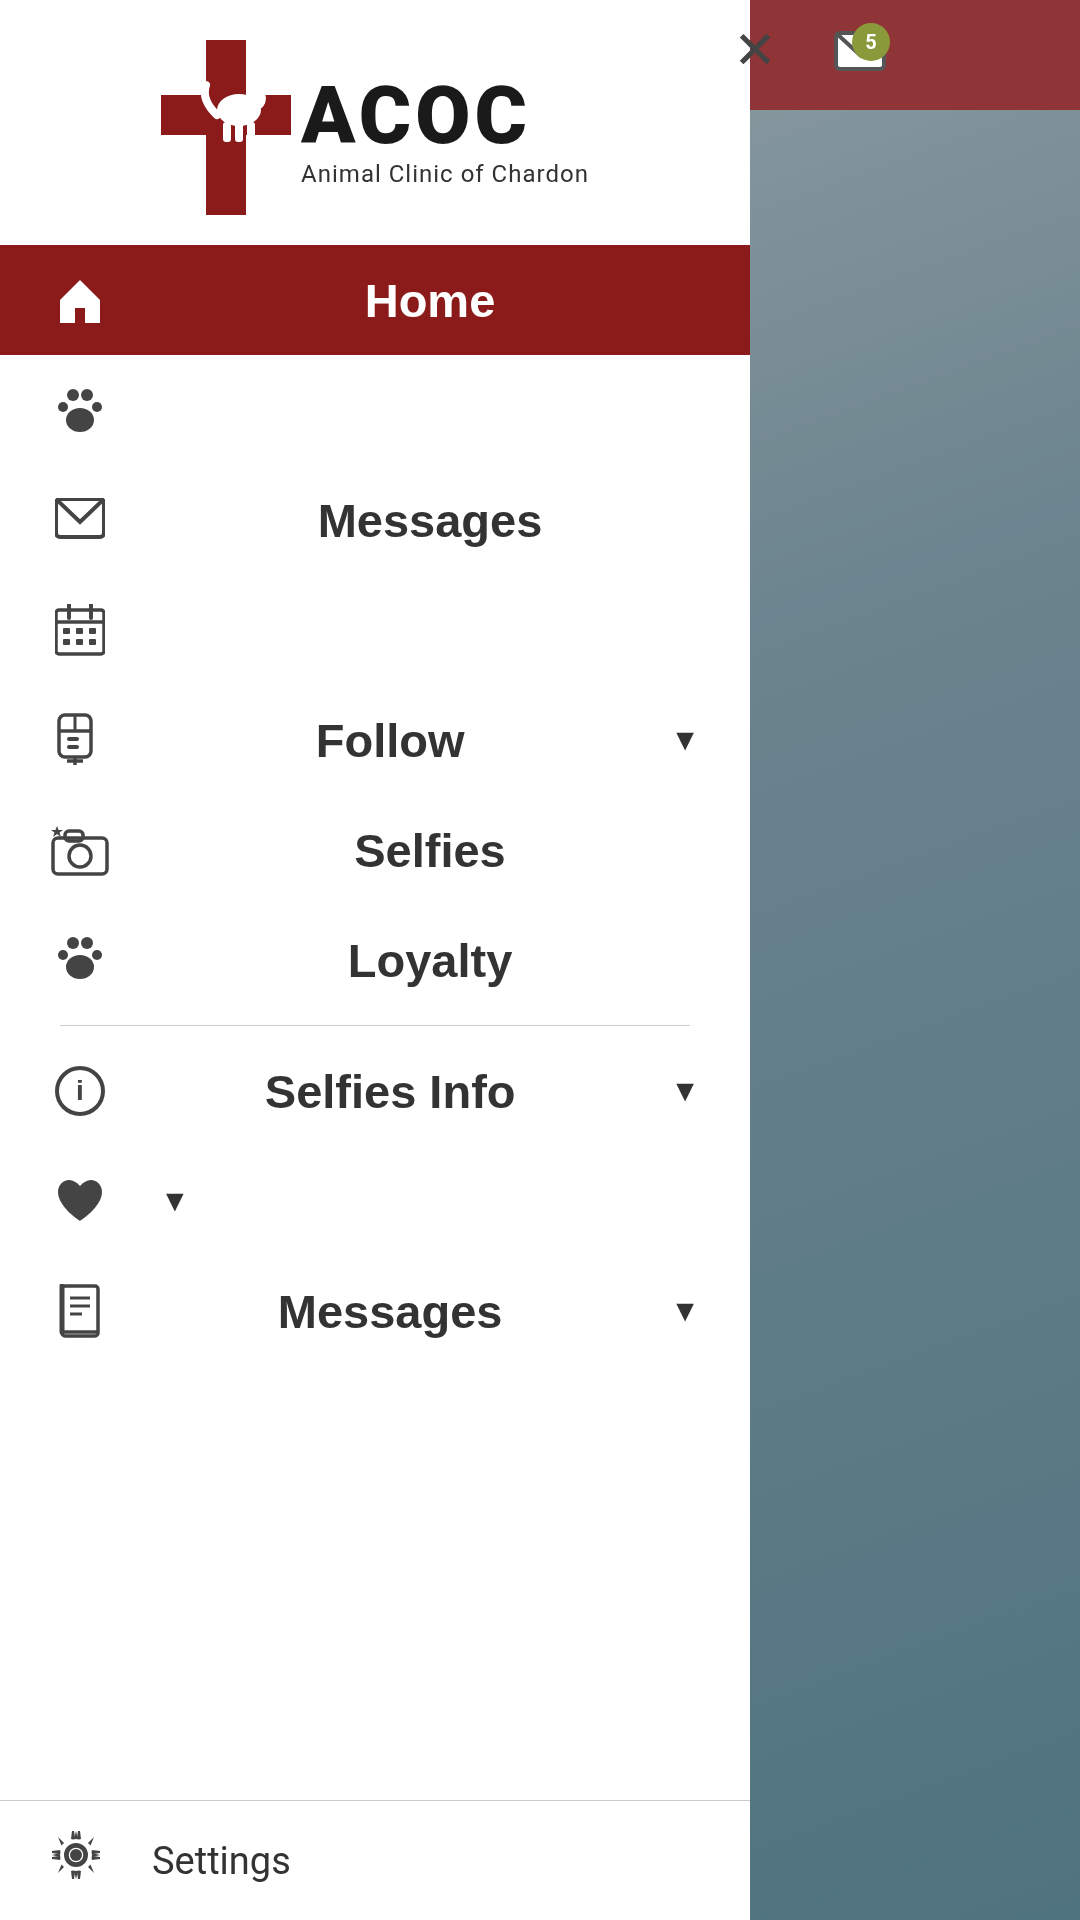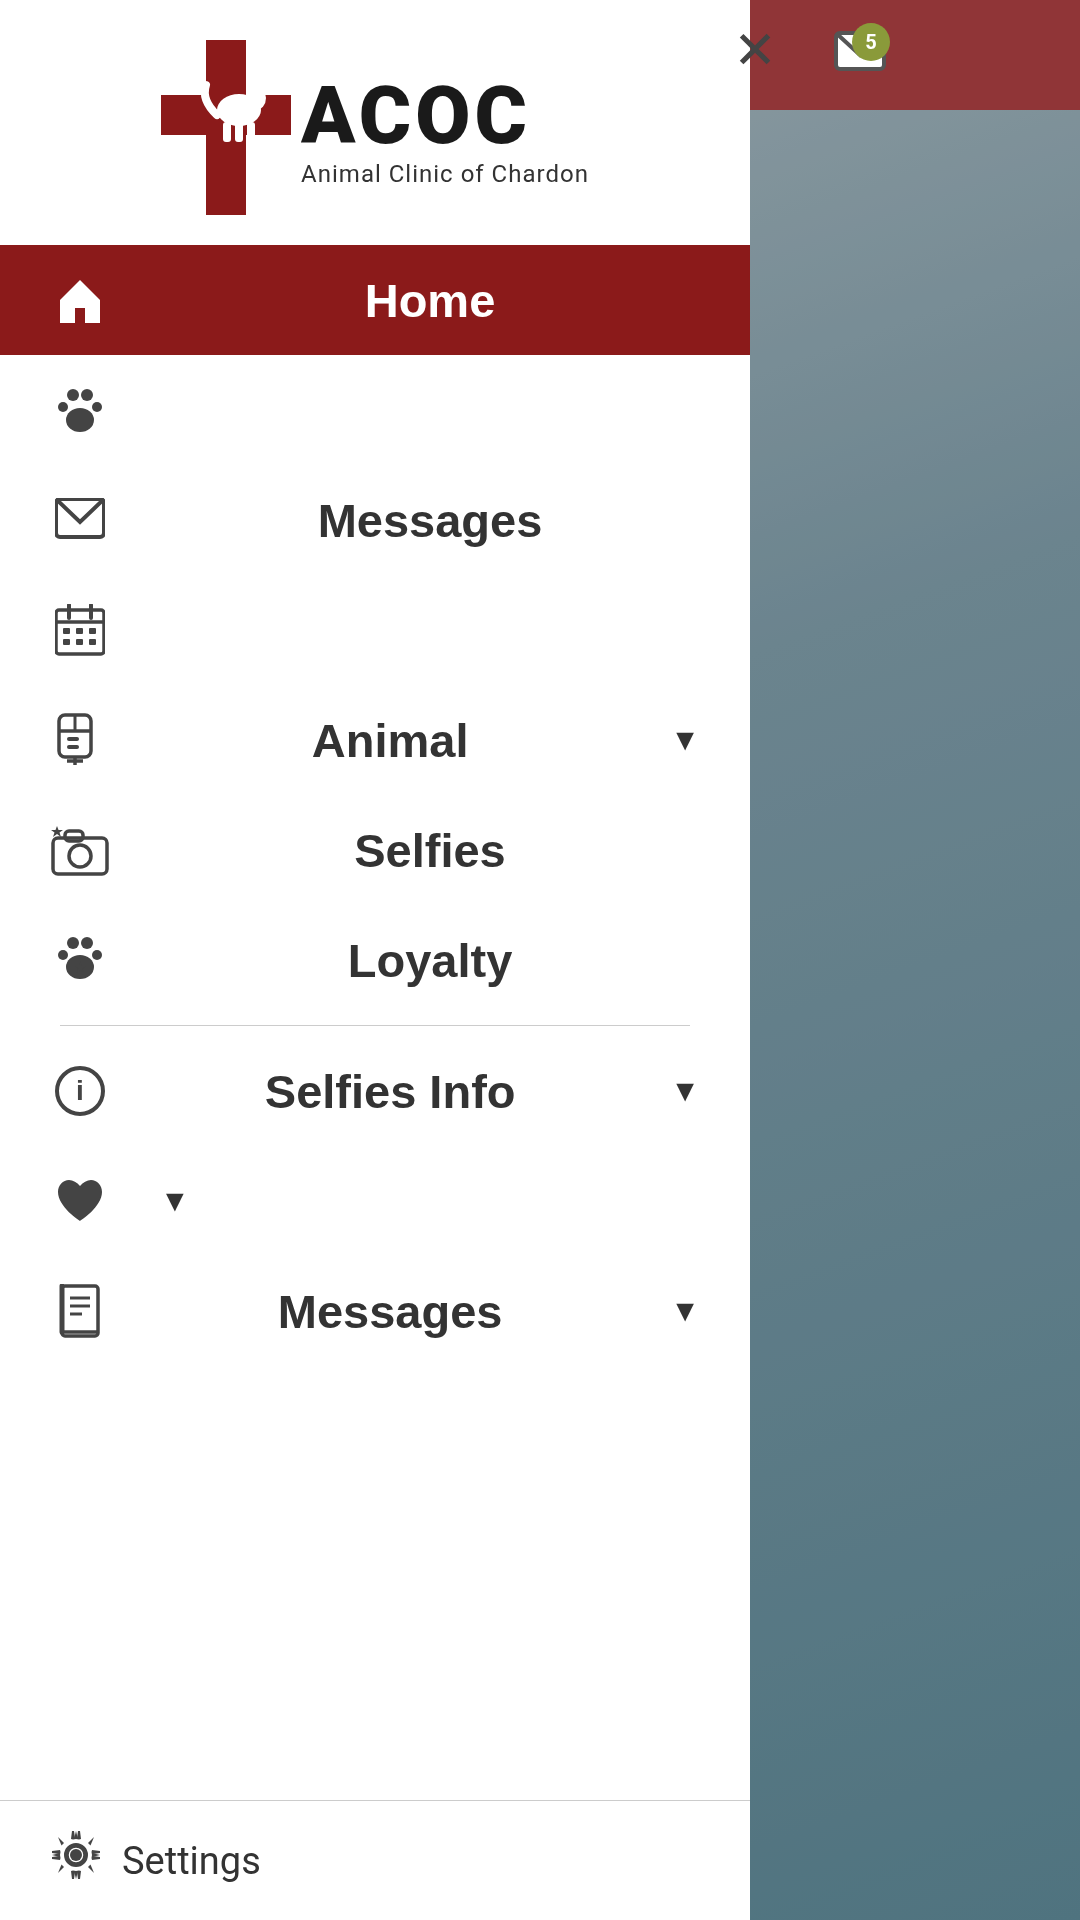--- a/index.html
+++ b/index.html
@@ -214,21 +214,21 @@
       margin: 10px 60px;
     }
 
     
     .settings-bar {
       border-top: 1px solid #cccccc;
       height: 120px;
       display: flex;
       align-items: center;
       padding: 0 50px;
-      gap: 20px;
+      gap: 50px;
       cursor: pointer;
       background: #ffffff;
     }
 
     .settings-icon {
       font-size: 50px;
       color: #444444;
     }
 
     .settings-label {
@@ -345,21 +345,21 @@
         <svg width="50" height="54" viewBox="0 0 50 54" fill="none">
           <rect x="4" y="2" width="32" height="42" rx="6" stroke="#444" stroke-width="3.5" fill="none"></rect>
           <line x1="4" y1="18" x2="36" y2="18" stroke="#444" stroke-width="3.5"></line>
           <line x1="20" y1="2" x2="20" y2="18" stroke="#444" stroke-width="3"></line>
           <rect x="12" y="24" width="12" height="4" rx="2" fill="#444"></rect>
           <rect x="12" y="32" width="12" height="4" rx="2" fill="#444"></rect>
           <line x1="20" y1="44" x2="20" y2="52" stroke="#444" stroke-width="3.5"></line>
           <line x1="12" y1="48" x2="28" y2="48" stroke="#444" stroke-width="3.5"></line>
         </svg>
       </span>
-      <span class="nav-label">Animal</span>
+      <span class="nav-label">Follow</span>
       <span class="nav-arrow">▼</span>
     </button>
 
     <button class="nav-item">
       <span class="nav-icon">
         <svg width="58" height="52" viewBox="0 0 58 52" fill="none">
 
           <rect x="2" y="14" width="54" height="36" rx="5" stroke="#444" stroke-width="3.5" fill="none"></rect>
 
           <circle cx="29" cy="32" r="11" stroke="#444" stroke-width="3.5" fill="none"></circle>

